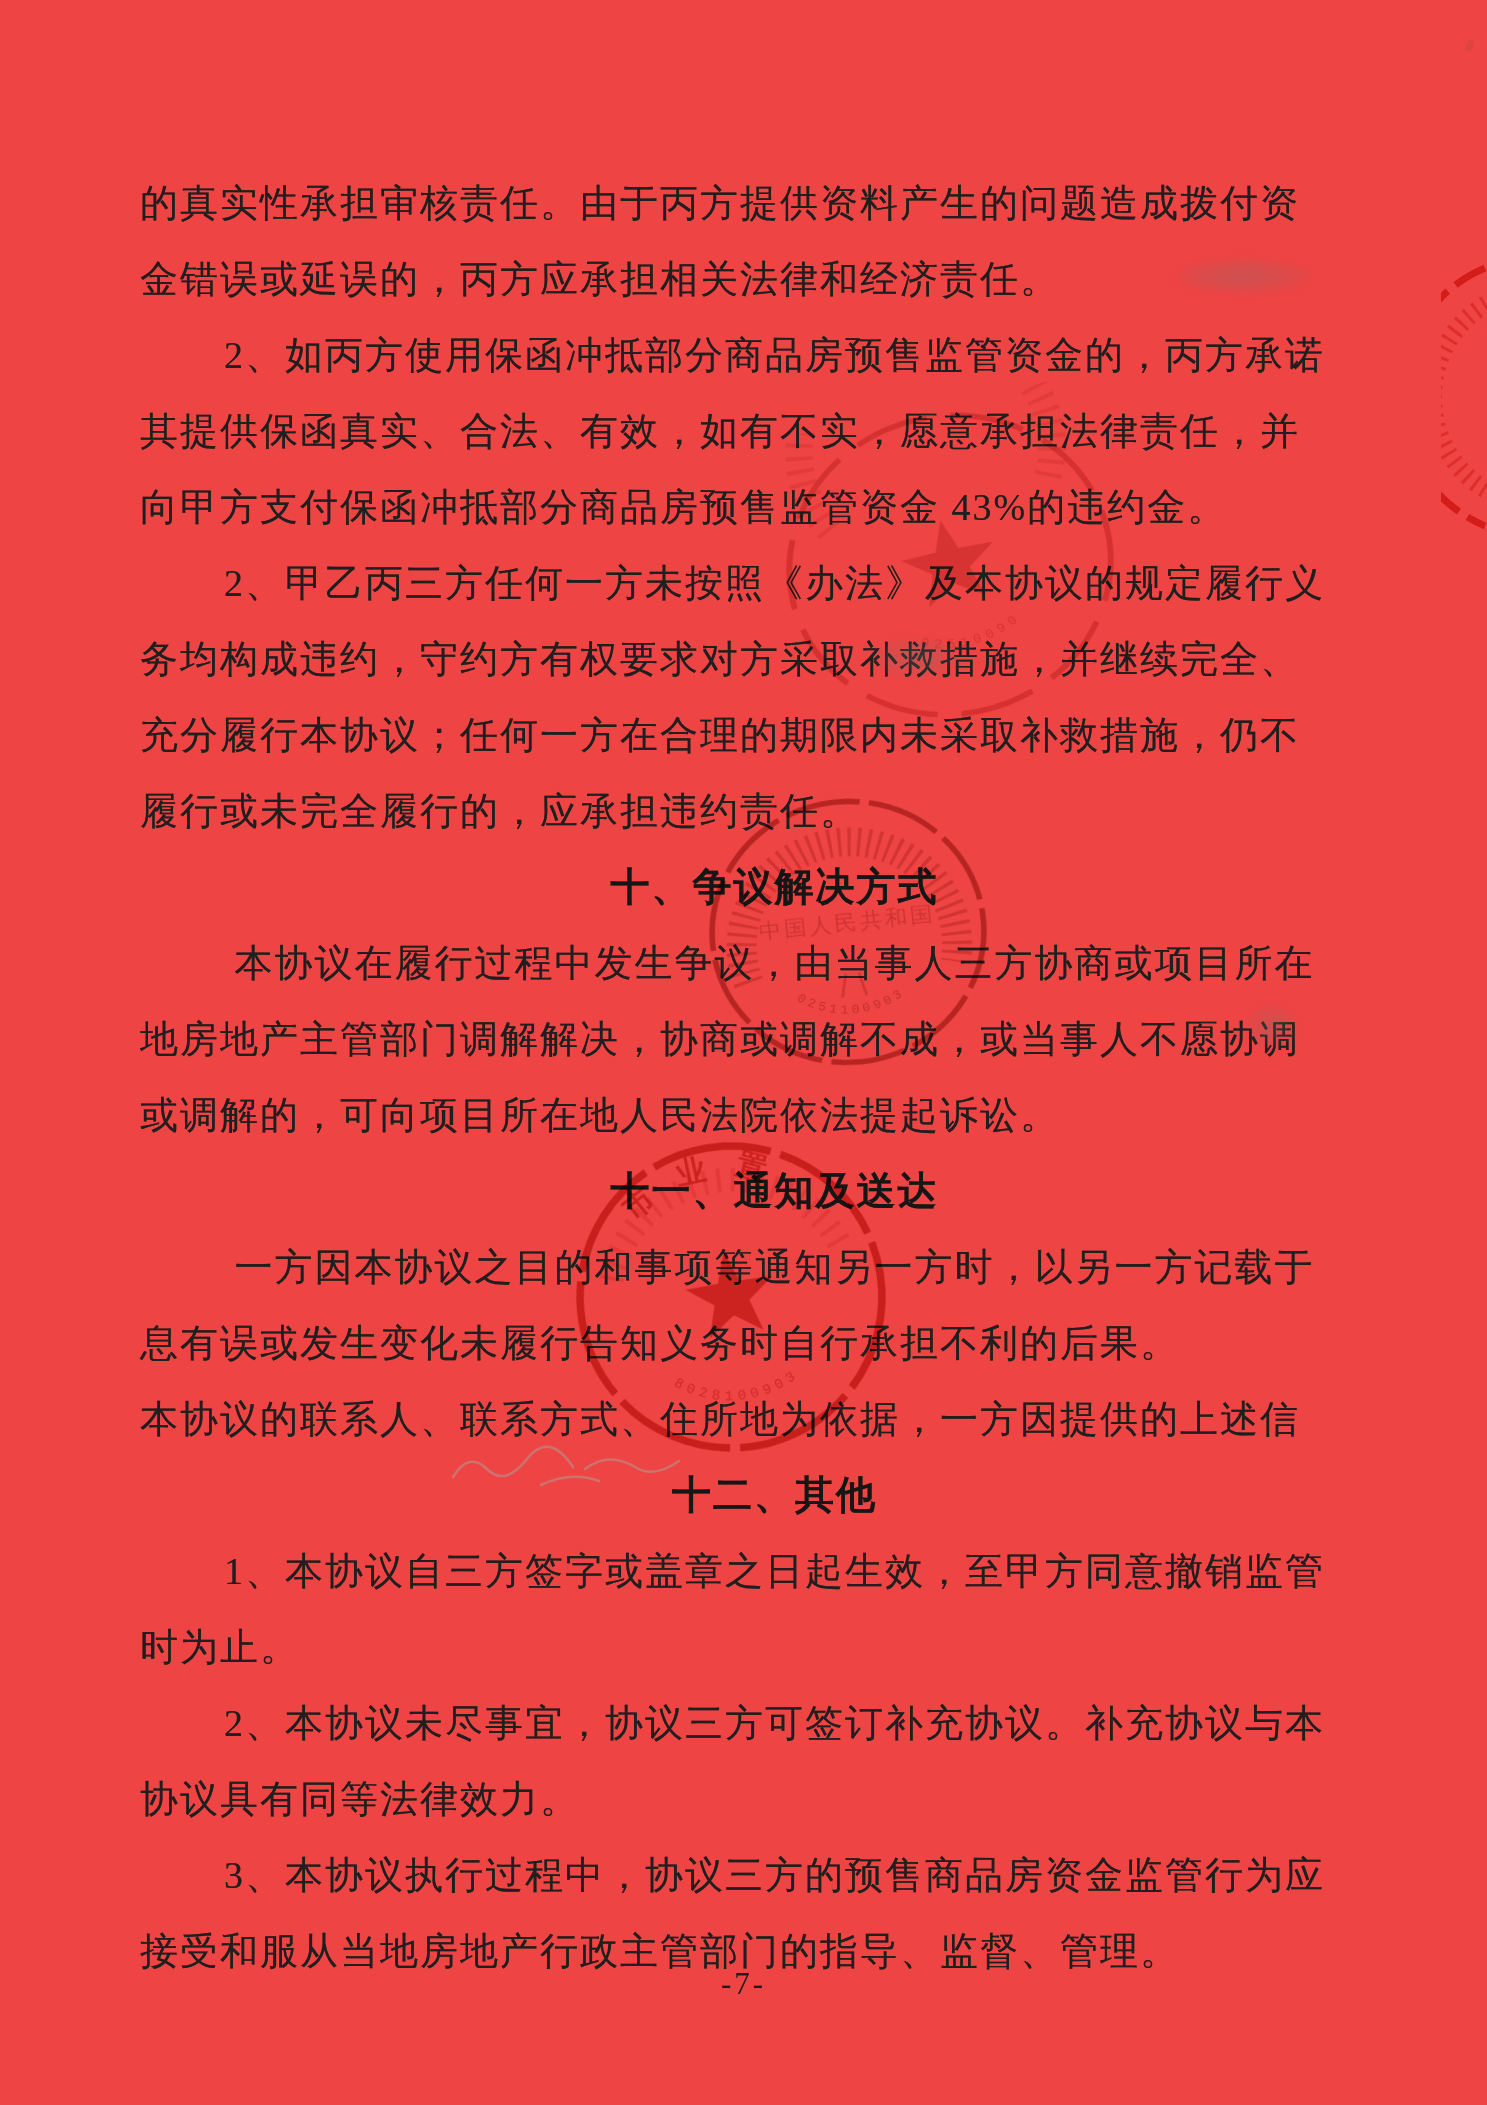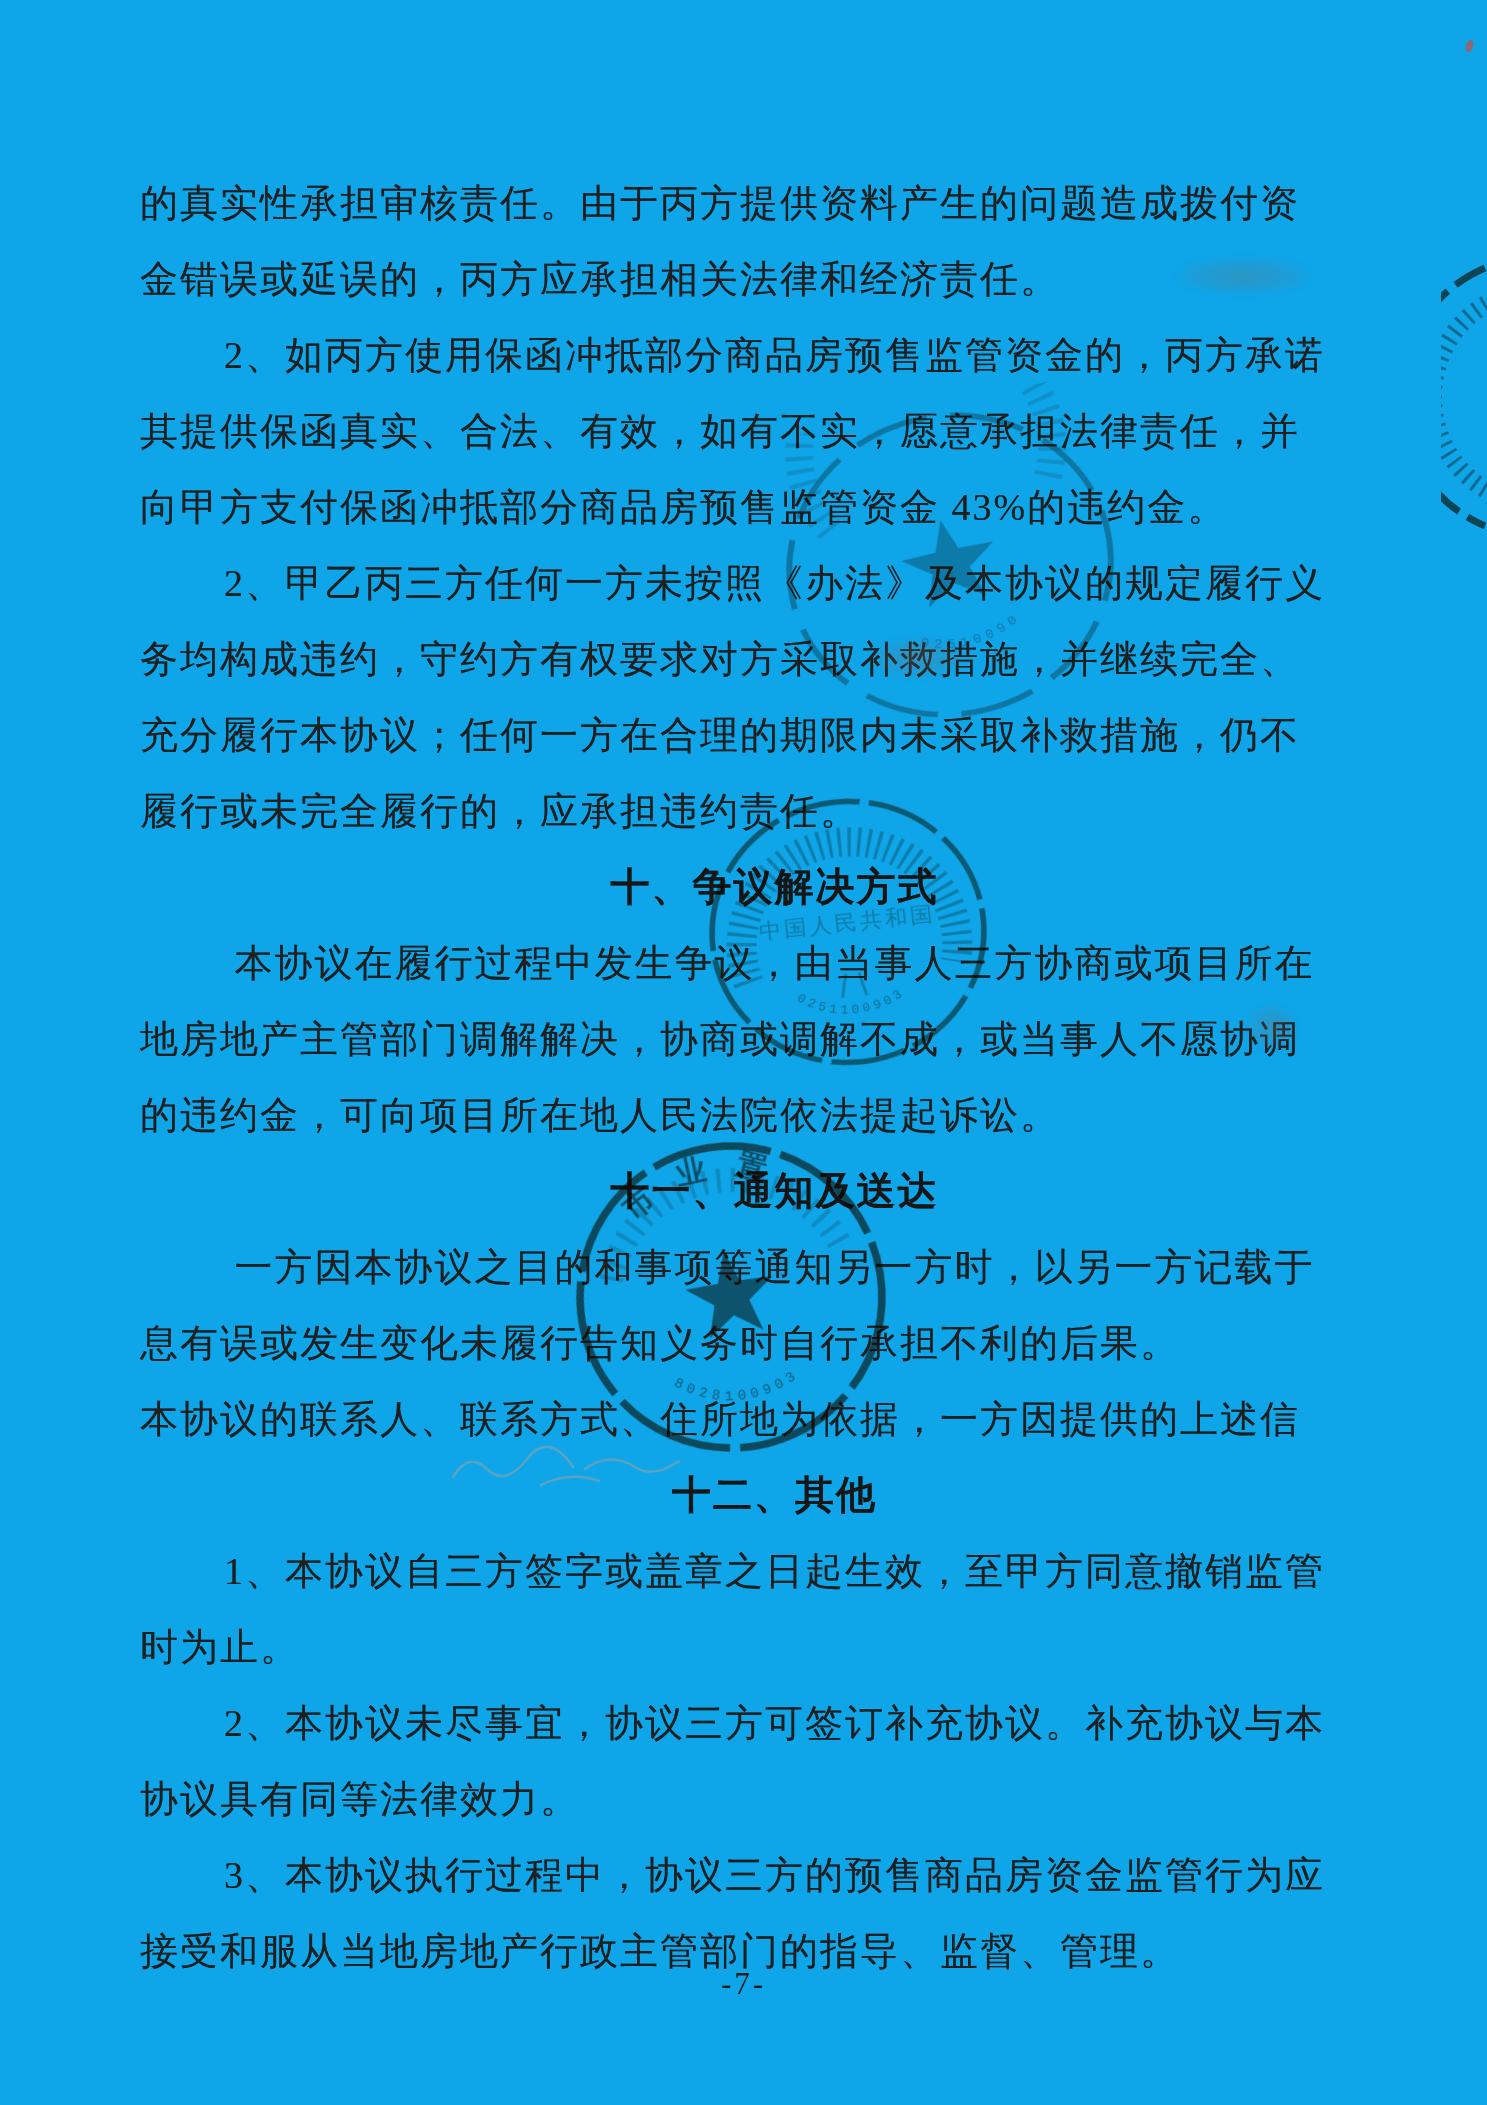--- a/index.html
+++ b/index.html
@@ -1,20 +1,20 @@
 <!DOCTYPE html>
 <html><head>
 <meta charset="utf-8">
 <style>
   html,body{margin:0;padding:0;background:#e8e8e6;}
   .page{
     position:relative;
     width:1487px;height:2105px;
     margin:0 auto;
-    background:#0ea5e9;
+    background:#ef4444;
     overflow:hidden;
     font-family:"Liberation Serif", serif;
   }
   .textblock{
     position:absolute;
     left:140px;top:165px;
     width:1212px;
   }
   .line{
     display:block;
@@ -82,21 +82,21 @@
     <div class="line indent">2、如丙方使用保函冲抵部分商品房预售监管资金的，丙方承诺</div>
     <div class="line">其提供保函真实、合法、有效，如有不实，愿意承担法律责任，并</div>
     <div class="line">向甲方支付保函冲抵部分商品房预售监管资金 43%的违约金。</div>
     <div class="line indent">2、甲乙丙三方任何一方未按照《办法》及本协议的规定履行义</div>
     <div class="line">务均构成违约，守约方有权要求对方采取补救措施，并继续完全、</div>
     <div class="line">充分履行本协议；任何一方在合理的期限内未采取补救措施，仍不</div>
     <div class="line">履行或未完全履行的，应承担违约责任。</div>
     <div class="line heading indent">十、争议解决方式</div>
     <div class="line indent">本协议在履行过程中发生争议，由当事人三方协商或项目所在</div>
     <div class="line">地房地产主管部门调解解决，协商或调解不成，或当事人不愿协调</div>
-    <div class="line">的违约金，可向项目所在地人民法院依法提起诉讼。</div>
+    <div class="line">或调解的，可向项目所在地人民法院依法提起诉讼。</div>
     <div class="line heading indent">十一、通知及送达</div>
     <div class="line indent">一方因本协议之目的和事项等通知另一方时，以另一方记载于</div>
     <div class="line">息有误或发生变化未履行告知义务时自行承担不利的后果。</div>
     <div class="line">本协议的联系人、联系方式、住所地为依据，一方因提供的上述信</div>
     <div class="line heading indent">十二、其他</div>
     <div class="line indent">1、本协议自三方签字或盖章之日起生效，至甲方同意撤销监管</div>
     <div class="line">时为止。</div>
     <div class="line indent">2、本协议未尽事宜，协议三方可签订补充协议。补充协议与本</div>
     <div class="line">协议具有同等法律效力。</div>
     <div class="line indent">3、本协议执行过程中，协议三方的预售商品房资金监管行为应</div>

